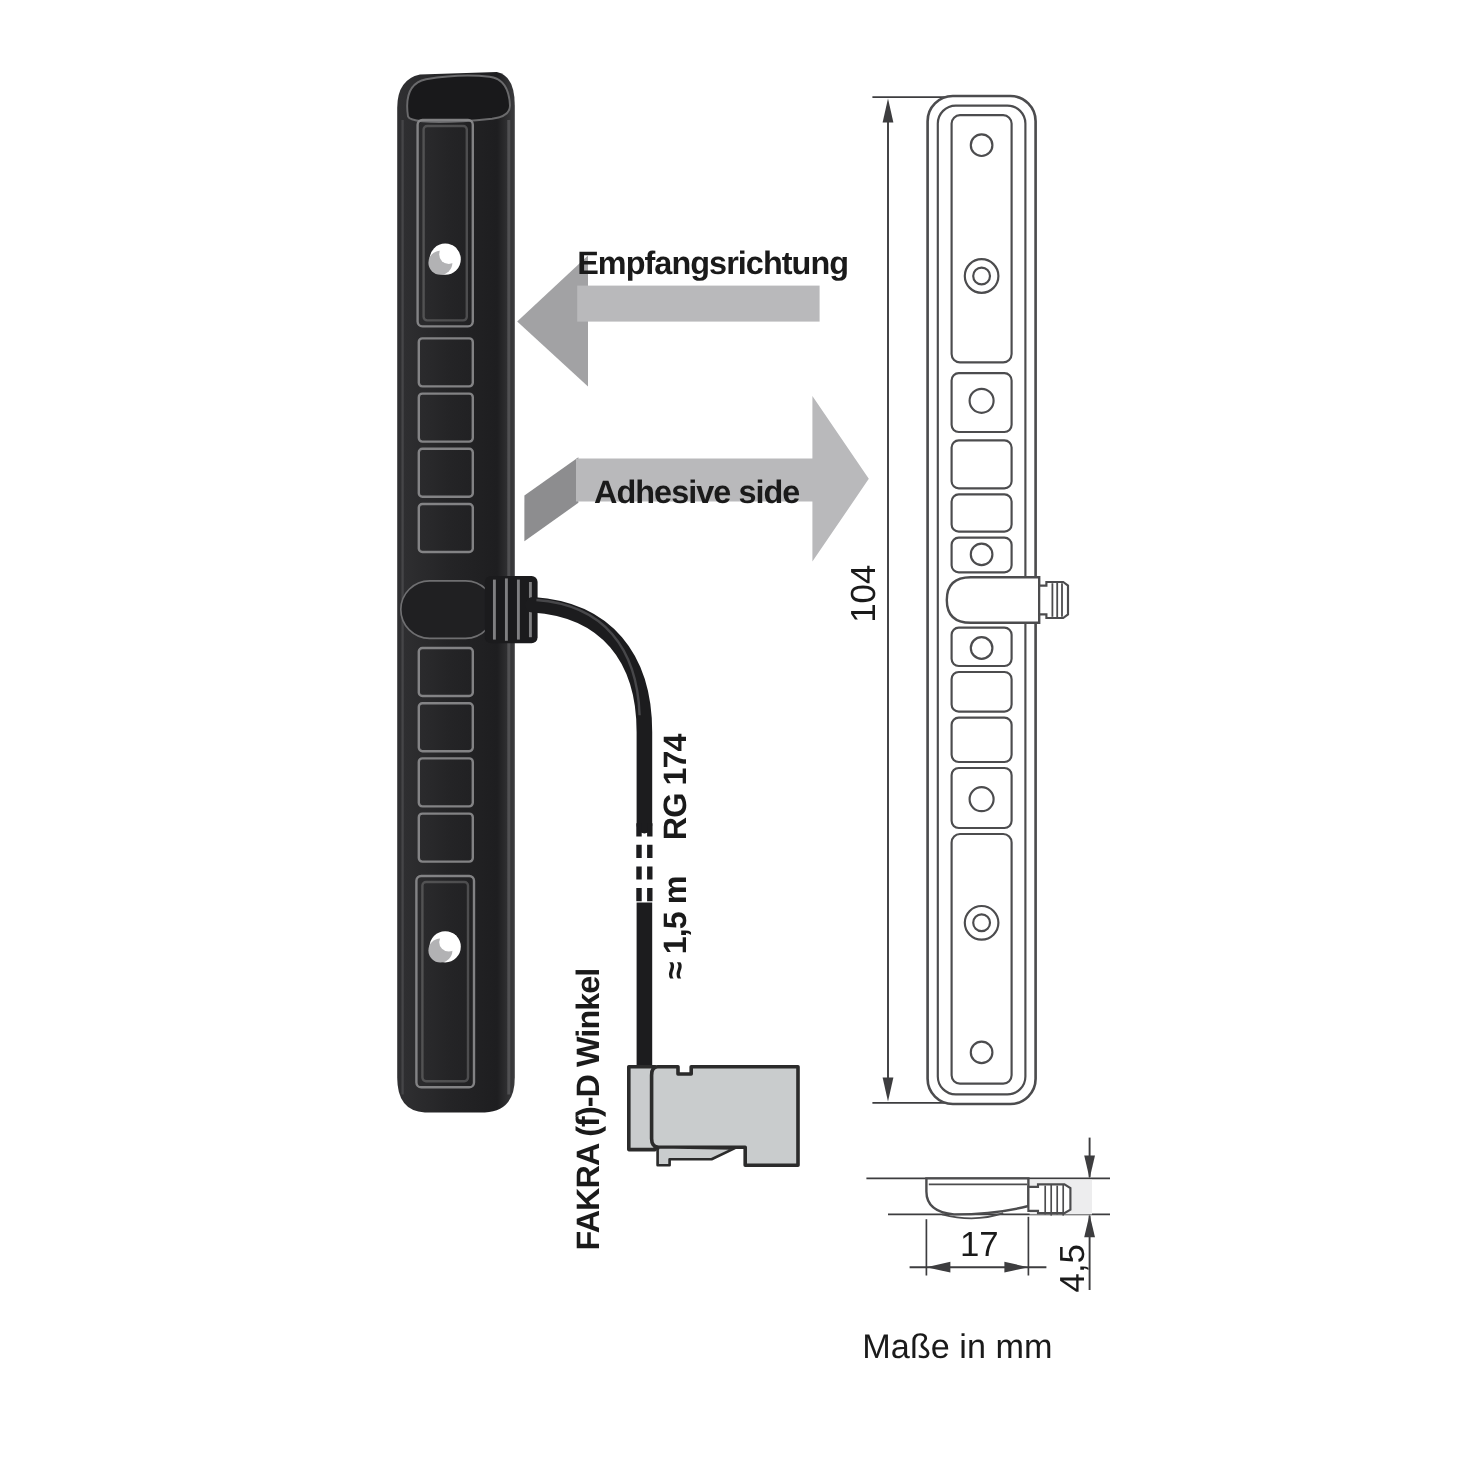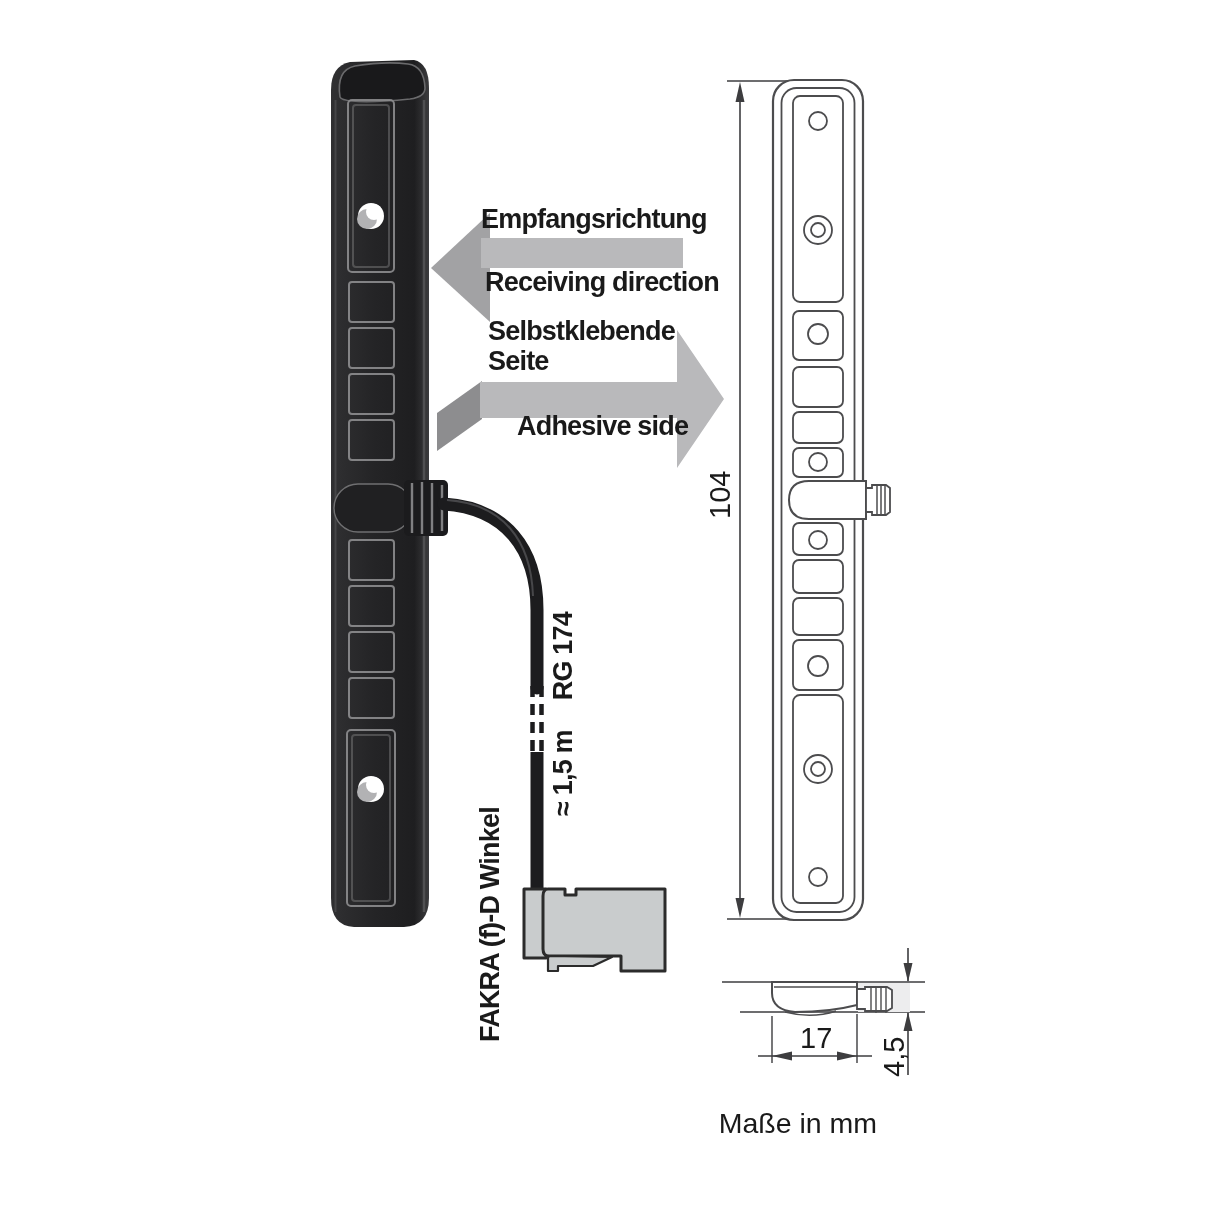--- a/index.html
+++ b/index.html
@@ -177,27 +177,22 @@
       <g>
         <line x1="908" y1="948" x2="908" y2="981" stroke="var(--dim-line)" stroke-width="1.6"></line>
         <line x1="908" y1="1013" x2="908" y2="1075" stroke="var(--dim-line)" stroke-width="1.6"></line>
         <polygon points="908,982 903.5,963 912.5,963" fill="var(--dim-line)"></polygon>
         <polygon points="908,1012 903.5,1031 912.5,1031" fill="var(--dim-line)"></polygon>
       </g>
     </g>
   </svg>
 
   <div class="lbl" style="left:481px;top:205px;">Empfangsrichtung</div>
-  <div class="lbl" style="left:485px;top:268px;">Receiving direction</div>
-
-  <div class="lbl" style="left:488px;top:317px;">
-    <span>Selbstklebende</span><br>
-    <span>Seite</span>
-  </div>
-  <div class="lbl" style="left:495px;top:412px;margin-left:22px;">Adhesive side</div>
+
+  <div class="lbl" style="left:495px;top:396px;">Adhesive side</div>
 
   <div class="lbl rot" style="left:549px;top:816px;">
     <span>≈ 1,5 m</span><span class="gap">RG 174</span>
   </div>
 
   <div class="lbl rot" style="left:476px;top:1042px;">FAKRA (f)-D Winkel</div>
 
   <div class="lbl dim rot" style="left:705px;top:519px;">104</div>
   <div class="lbl dim" style="left:800px;top:1023px;">17</div>
   <div class="lbl dim rot" style="left:879px;top:1077px;">4,5</div>

